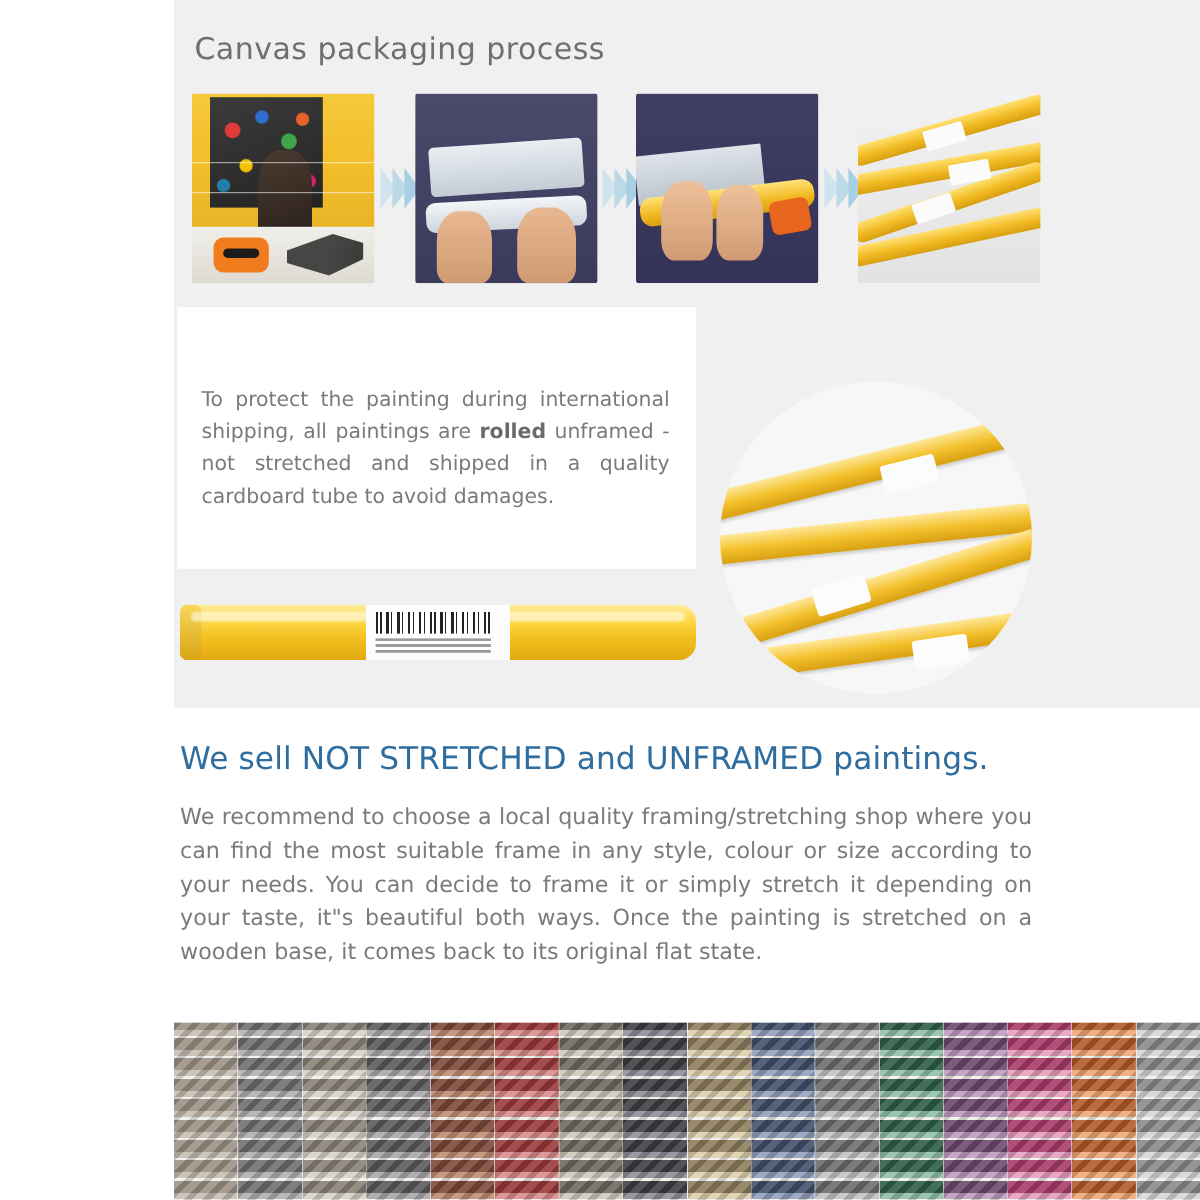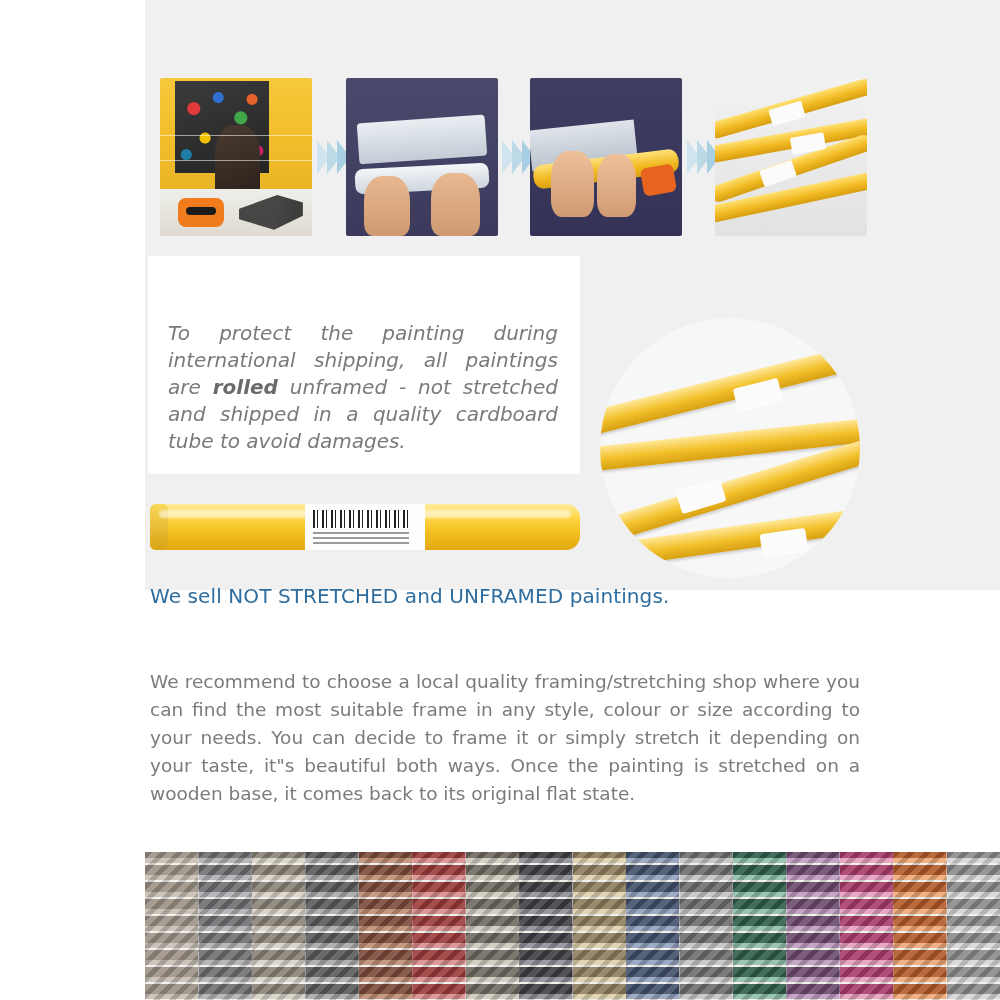--- a/index.html
+++ b/index.html
@@ -165,26 +165,25 @@
     font-size: 27px;
     color: #2e6d9e;
     font-family: "DejaVu Sans", sans-serif;
     letter-spacing: .2px;
   }
   .packaging-body {
     position: absolute;
     left: 20px;
     top: 64px;
     width: 390px;
-    font-size: 20px;
+    font-size: 17px;
     line-height: 27px;
     color: #7a7a7a;
     text-align: justify;
     font-family: "DejaVu Sans", sans-serif;
-    font-style: italic;
   }
   .packaging-body b { color: #6a6a6a; font-weight: 700; }
 
   
   .round-photo {
     position: absolute;
     left: 600px;
     top: 318px;
     width: 260px;
     height: 260px;
@@ -242,22 +241,22 @@
   }
   .big-tube .cap {
     position:absolute; left:0; top:16px; width:18px; height:46px;
     background: linear-gradient(180deg,#f8d75a,#d9a413); border-radius:6px;
   }
 
   
   .headline {
     position: absolute;
     left: 150px;
-    top: 584px;
-    font-size: 20px;
+    top: 618px;
+    font-size: 26px;
     color: #2e6d9e;
     font-family: "DejaVu Sans", sans-serif;
     letter-spacing: .1px;
   }
 
   
   .paragraph {
     position: absolute;
     left: 150px;
     top: 668px;
@@ -291,20 +290,21 @@
     background-size: 100% 17px;
   }
 </style>
 </head>
 <body>
 
 <div class="page">
 
   <div class="process-panel"></div>
 
+  <div class="process-title">Canvas packaging process</div>
 
   <div class="photo-row">
 
     <div class="photo p1">
       <div class="bg"></div>
       <div class="yellowfield"></div>
       <div class="artpatch"></div>
       <div class="person"></div>
       <div class="line" style="top:36%"></div>
       <div class="line" style="top:52%"></div>

